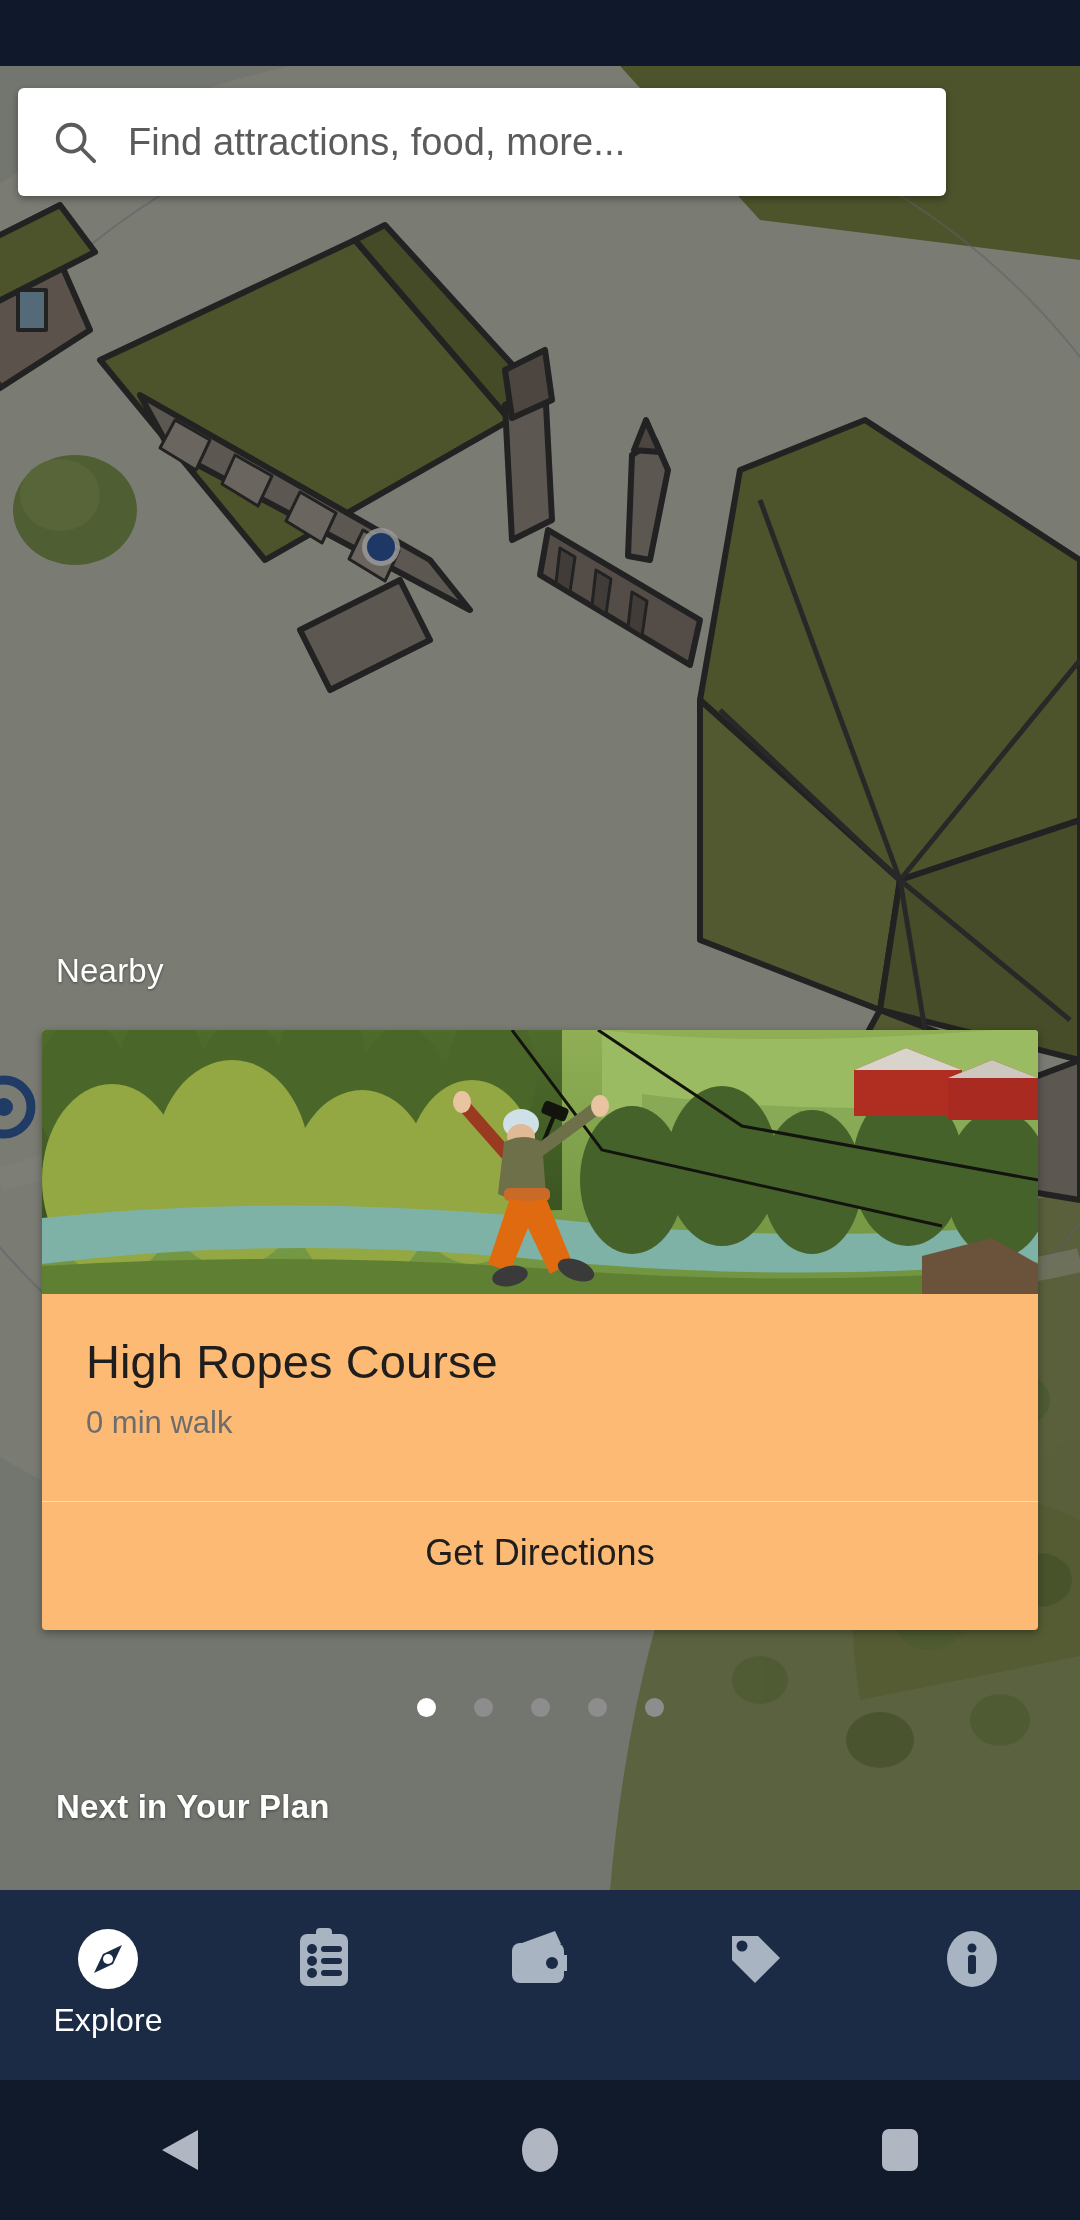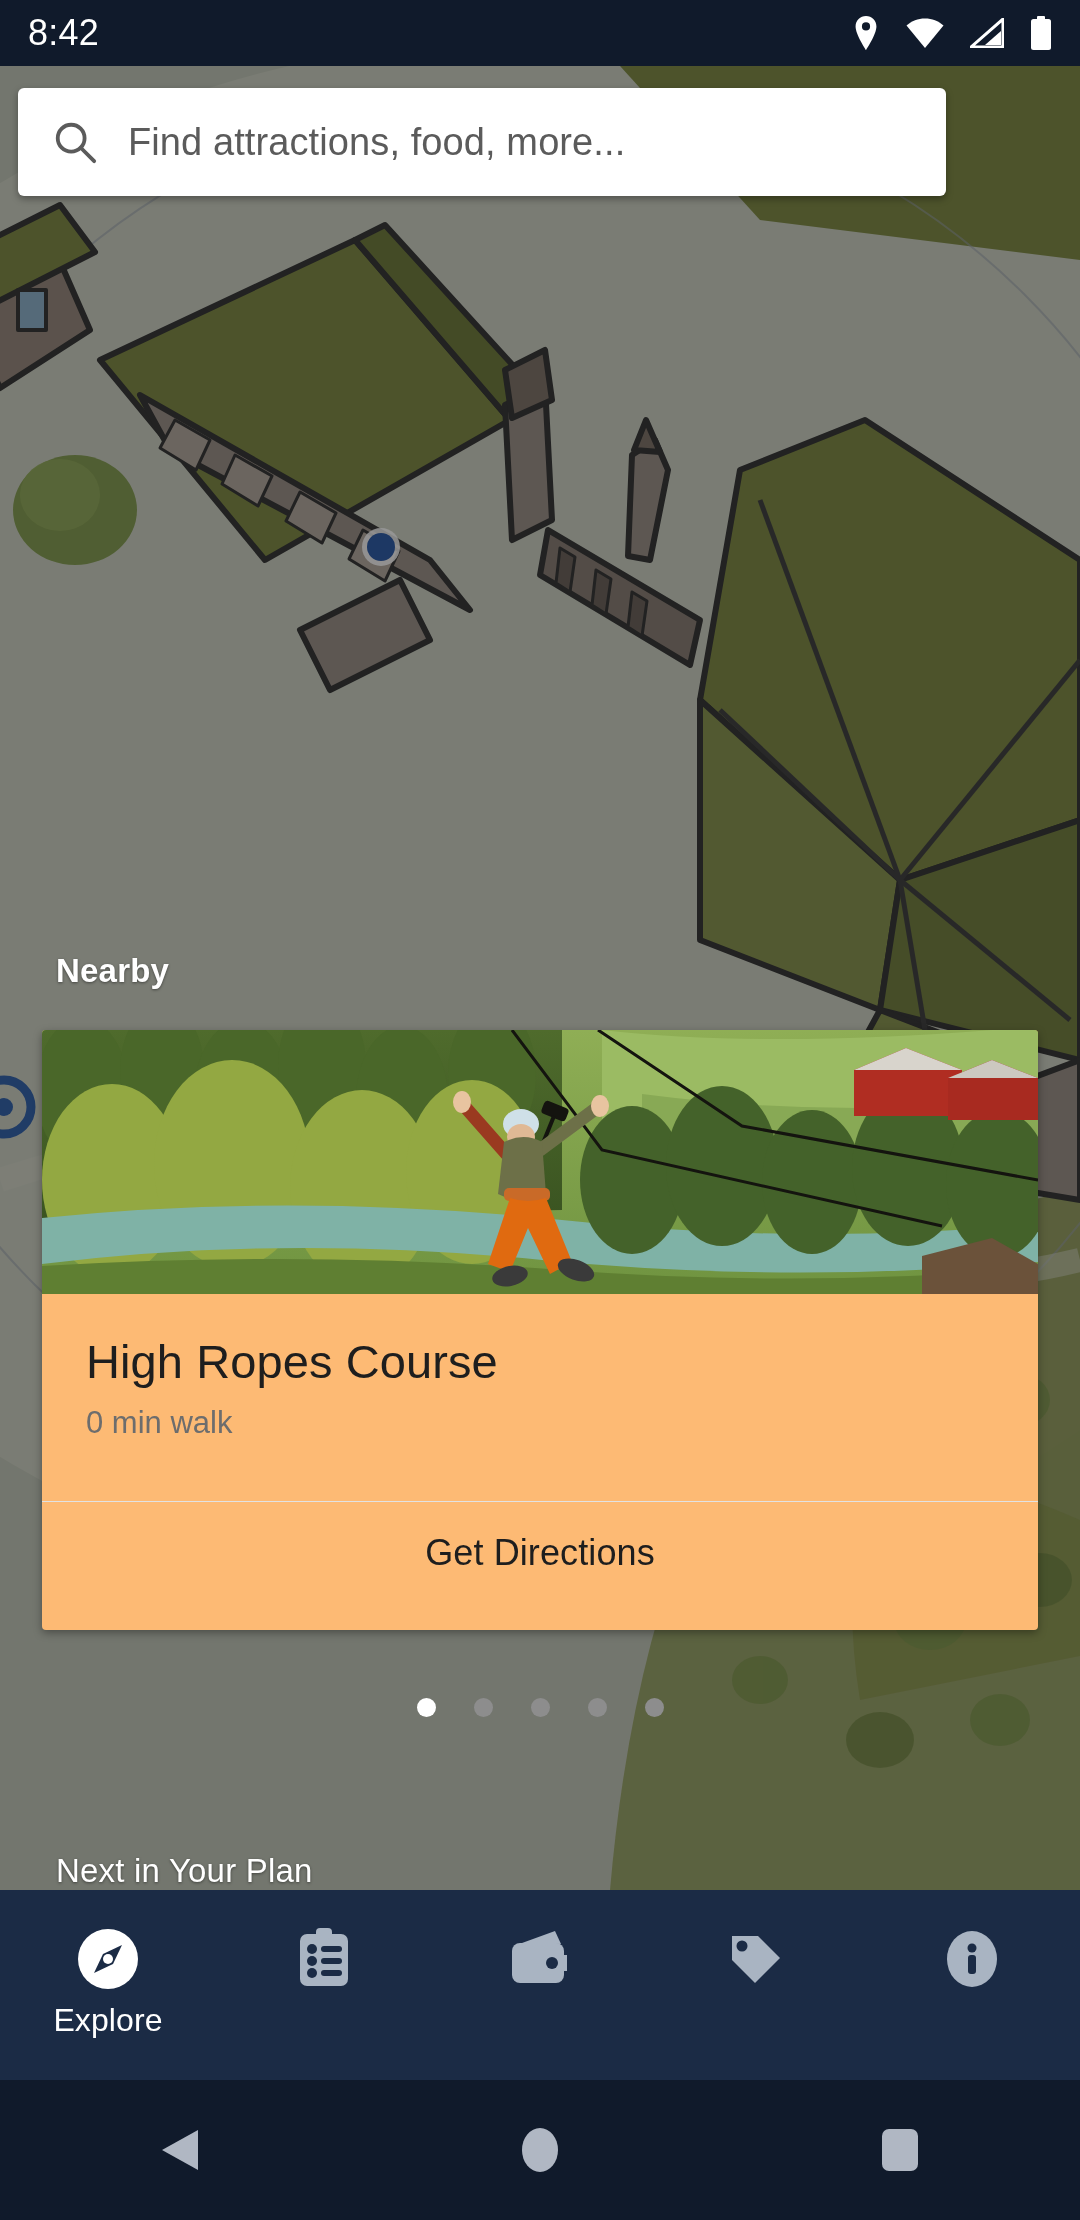--- a/index.html
+++ b/index.html
@@ -41,21 +41,21 @@
   #map-toast {
     position:absolute; top:256px; left:50%; transform:translateX(-50%);
     background:#2c2c2c; color:#ffffff; font-size:33px; font-weight:bold;
     padding:26px 54px; border-radius:54px; white-space:nowrap; z-index:38;
     letter-spacing:.2px;
   }
 
   
   #nearby-title {
     position:absolute; top:952px; left:56px; color:#ffffff;
-    font-size:33px; font-weight:bold; z-index:36; letter-spacing:.2px;
+    font-size:33px; font-weight:normal; z-index:36; letter-spacing:.2px;
     text-shadow:0 1px 3px rgba(0,0,0,.45);
     text-align:center;
   }
   #nearby-card {
     position:absolute; top:1030px; left:42px; width:996px; height:600px;
     background:#fdba74; border-radius:4px; overflow:hidden; z-index:36;
     box-shadow:0 3px 9px rgba(0,0,0,0.35);
   }
   #card-photo { position:relative; width:996px; height:264px; overflow:hidden; }
   #card-photo svg { display:block; width:996px; height:264px; }
@@ -71,22 +71,22 @@
   
   #carousel-dots {
     position:absolute; top:1698px; left:0; width:1080px;
     display:flex; justify-content:center; gap:38px; z-index:36;
   }
   .dot { width:19px; height:19px; border-radius:50%; background:#8d8d8d; }
   .dot.active { background:#ffffff; }
 
   
   #next-plan-title {
-    position:absolute; top:1852px; left:56px; color:#ffffff;
-    font-size:33px; font-weight:normal; z-index:34; letter-spacing:.2px;
+    position:absolute; top:1788px; left:56px; color:#ffffff;
+    font-size:33px; font-weight:bold; z-index:34; letter-spacing:.2px;
     text-shadow:0 1px 3px rgba(0,0,0,.45);
   }
 
   
   #tab-bar {
     position:absolute; top:1890px; left:0; width:1080px; height:190px;
     background:#1b2b45; display:flex; align-items:flex-start; z-index:50;
   }
   .tab {
     flex:1; display:flex; flex-direction:column; align-items:center;
@@ -196,39 +196,20 @@
     </svg>
 
     <svg style="position:absolute; left:-34px; top:1003px;" width="76" height="76" viewBox="0 0 76 76">
       <circle cx="38" cy="38" r="27" fill="none" stroke="#1a4fa0" stroke-width="9"></circle>
       <circle cx="38" cy="38" r="9" fill="#1a4fa0"></circle>
     </svg>
 
     <div id="map-scrim"></div>
   </div>
 
-  <div id="status-bar">
-    <div id="status-time">8:42</div>
-    <div id="status-icons">
-      <svg class="sicon" width="28" height="34" viewBox="0 0 24 30">
-        <path d="M12 0C6.9 0 2.8 4.1 2.8 9.2 2.8 16.3 12 30 12 30s9.2-13.7 9.2-20.8C21.2 4.1 17.1 0 12 0zm0 12.8a3.6 3.6 0 110-7.2 3.6 3.6 0 010 7.2z" fill="#ffffff"></path>
-      </svg>
-      <svg class="sicon" width="38" height="30" viewBox="0 0 38 30">
-        <path d="M19 30L0.5 7.5C5.6 3 12 0.5 19 0.5S32.4 3 37.5 7.5L19 30z" fill="#ffffff"></path>
-      </svg>
-      <svg class="sicon" width="34" height="30" viewBox="0 0 34 30">
-        <path d="M33 1v28H1L33 1z" fill="none" stroke="#ffffff" stroke-width="3"></path>
-        <path d="M31 13v14H15L31 13z" fill="#ffffff"></path>
-      </svg>
-      <svg class="sicon" width="22" height="34" viewBox="0 0 22 34">
-        <rect x="7" y="0" width="8" height="4" rx="1" fill="#ffffff"></rect>
-        <rect x="1" y="3" width="20" height="31" rx="2.5" fill="#ffffff"></rect>
-      </svg>
-    </div>
-  </div>
 
   <div id="search-bar">
     <svg width="46" height="46" viewBox="0 0 24 24">
       <circle cx="10" cy="10" r="7" fill="none" stroke="#5b5b5b" stroke-width="2"></circle>
       <line x1="15" y1="15" x2="22" y2="22" stroke="#5b5b5b" stroke-width="2" stroke-linecap="round"></line>
     </svg>
     <div id="search-input-text">Find attractions, food, more...</div>
   </div>
 
 

